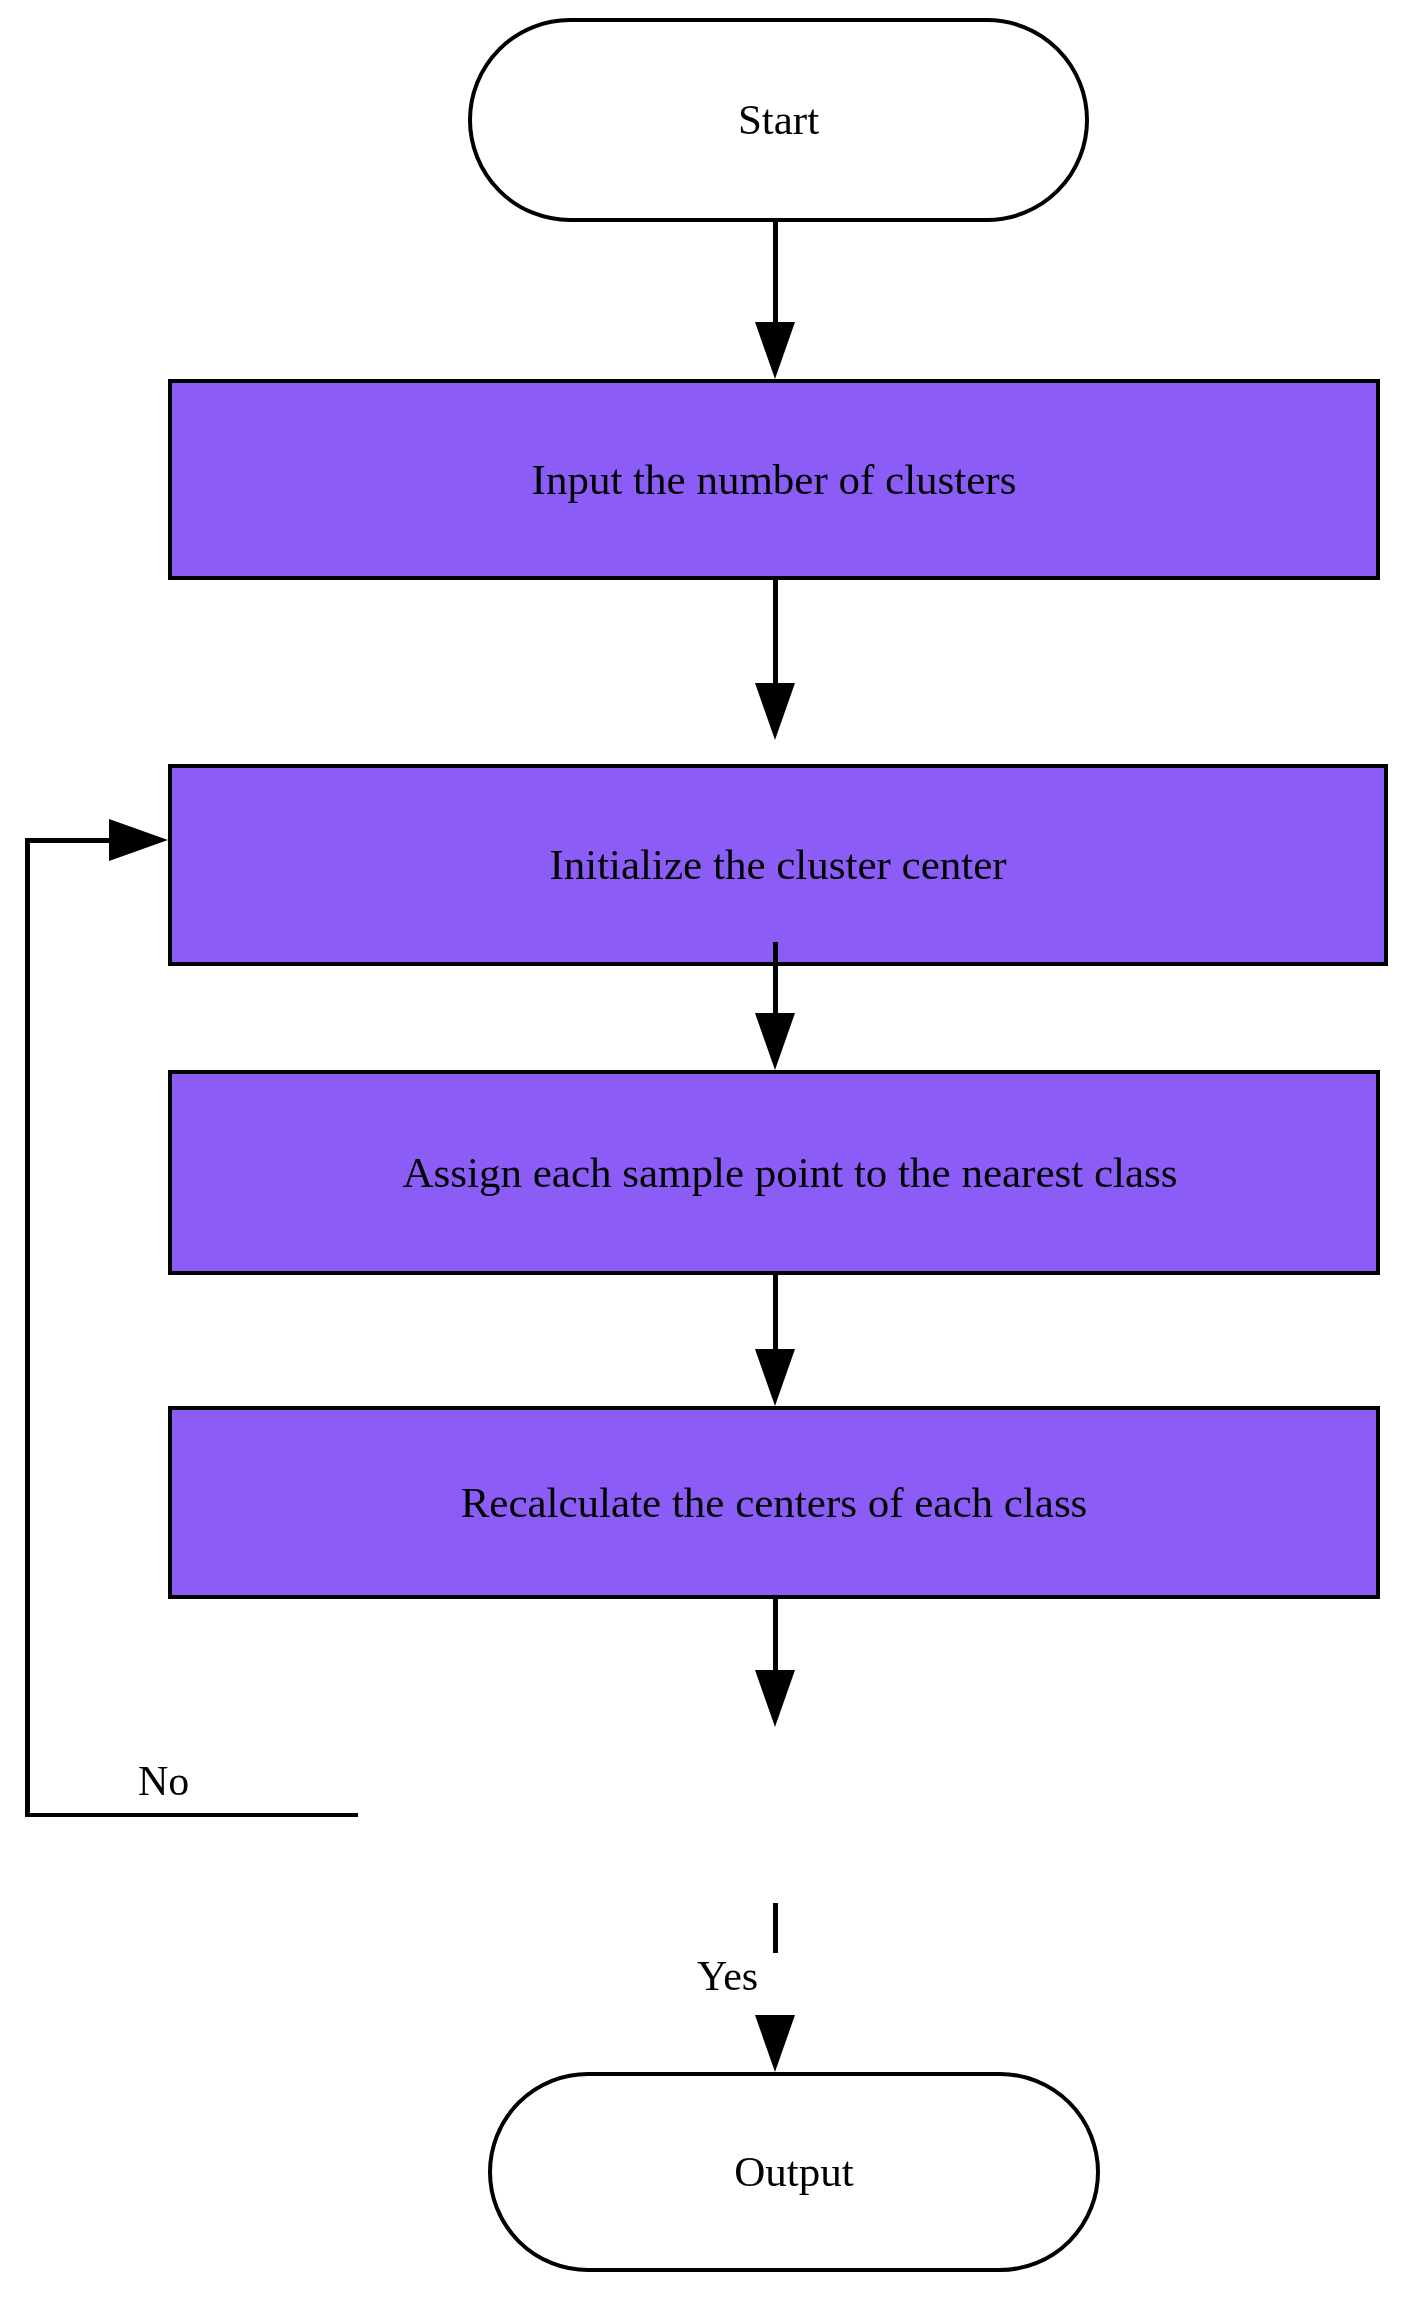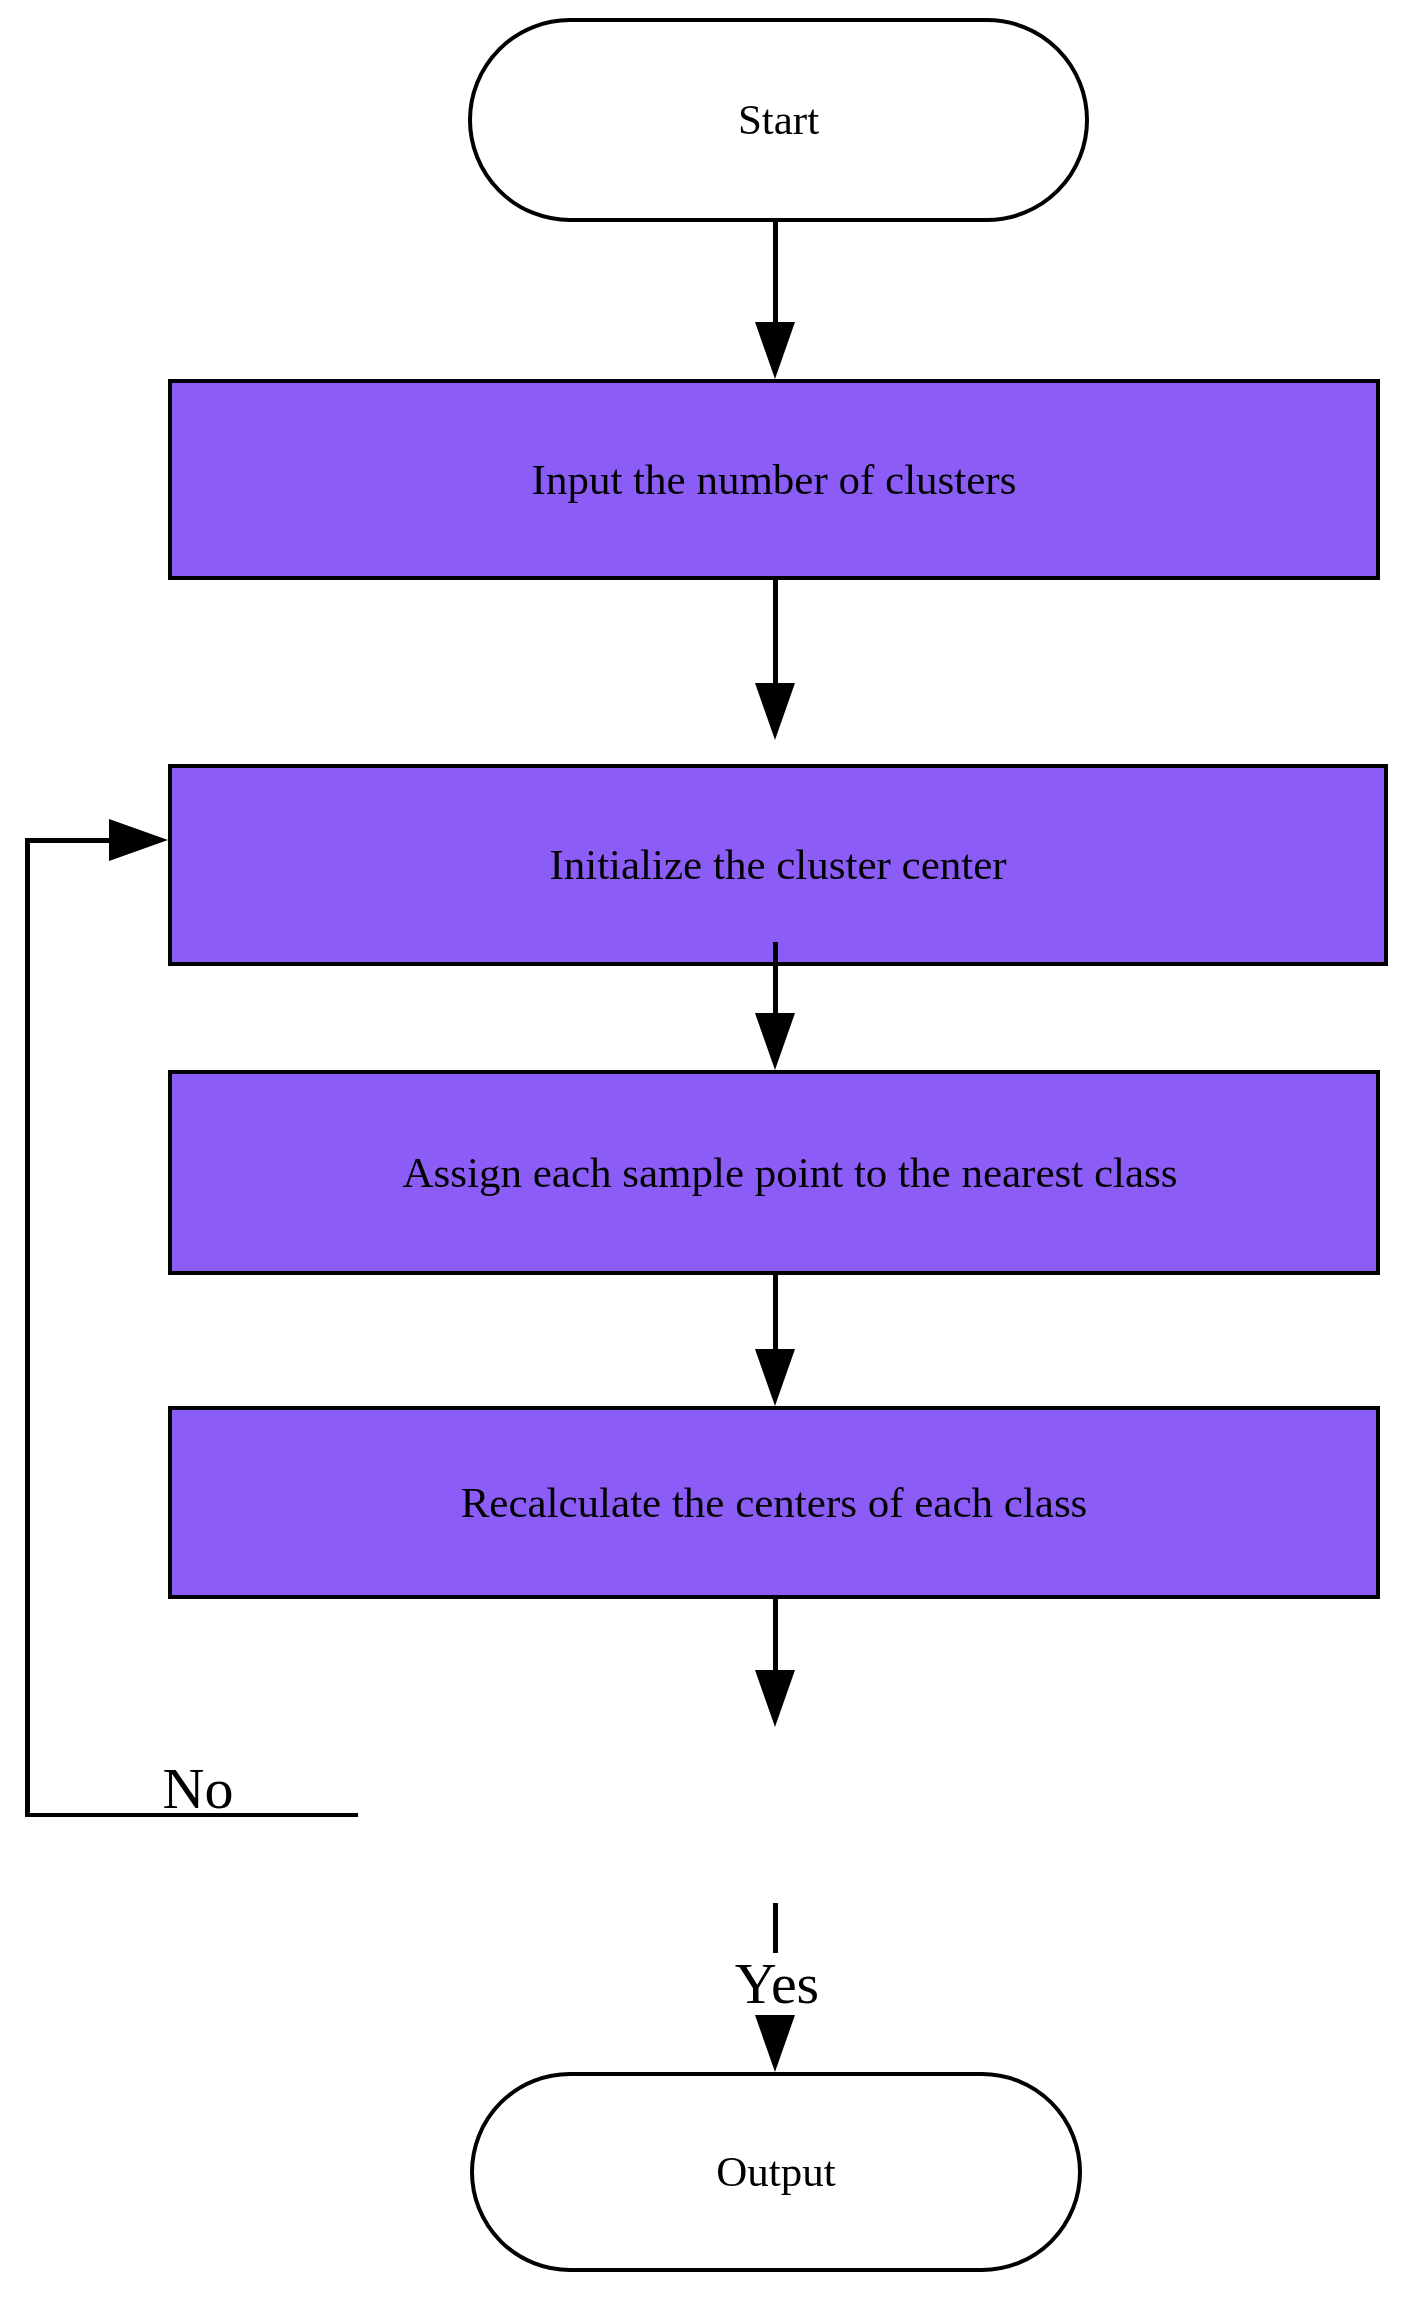--- a/index.html
+++ b/index.html
@@ -46,26 +46,26 @@
     border-left:59px solid #000;
   }
   .diamond-wrap{position:absolute;left:358px;top:1727px;width:834px;height:176px;}
   .diamond-wrap svg{display:block;width:834px;height:176px;}
   .diamond-label{
     position:absolute;left:0;top:0;width:834px;height:176px;
     display:flex;align-items:center;justify-content:center;
   }
   .edge-label{
     position:absolute;
-    font-size:58px;line-height:1.0;
-    text-align:center;white-space:nowrap;
+    font-size:42px;line-height:1.0;
+    text-align:left;white-space:nowrap;
   }
   
   #start-node{left:468px;top:18px;width:621px;height:204px;border-radius:102px;}
-  #output-node{left:470px;top:2072px;width:612px;height:200px;border-radius:100px;}
+  #output-node{left:488px;top:2072px;width:612px;height:200px;border-radius:100px;}
   
   #box-input{left:168px;top:379px;width:1212px;height:201px;}
   #box-init{left:168px;top:740px;width:1220px;height:202px;margin-top:24px;}
   #box-assign{left:168px;top:1070px;width:1212px;height:205px;padding-left:32px;}
   #box-recalc{left:168px;top:1406px;width:1212px;height:193px;}
 </style>
 </head>
 <body>
 
 <div id="canvas">

